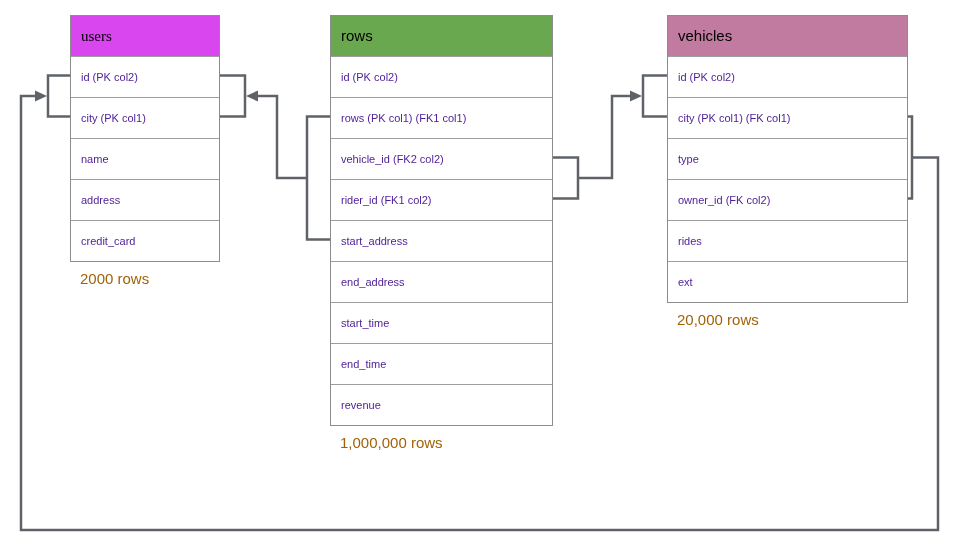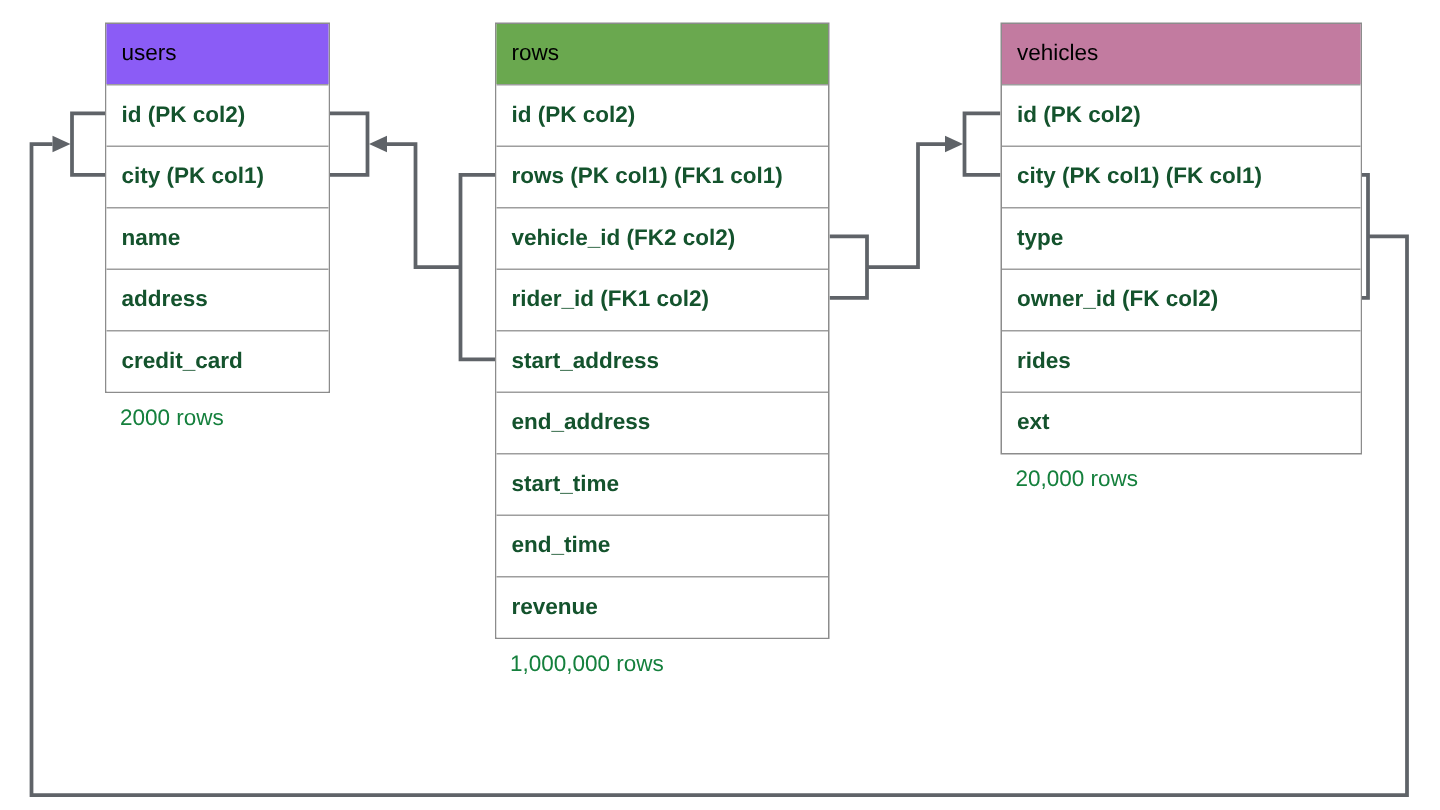--- a/index.html
+++ b/index.html
@@ -50,32 +50,31 @@
     color: #000000;
     white-space: nowrap;
     overflow: hidden;
   }
   .er-table .trow {
     box-sizing: border-box;
     height: 41px;
     line-height: 40px;
     padding-left: 10px;
     border-top: 1px solid #9e9e9e;
-    font-size: 15px;
-    color: #14532d;
+    font-size: 11px;
+    color: #4c1d95;
     background: #ffffff;
     white-space: nowrap;
     overflow: hidden;
-    font-weight: bold;
   }
   .rowcount {
     margin-top: 8px;
     padding-left: 10px;
     font-size: 15px;
-    color: #15803d;
+    color: #a16207;
   }
   #users-group    { left: 70px;  top: 15px; width: 150px; }
   #rides-group    { left: 330px; top: 15px; width: 223px; }
   #vehicles-group { left: 667px; top: 15px; width: 241px; }
 </style>
 </head>
 <body>
 
 <div id="canvas">
 
@@ -93,21 +92,21 @@
 
     <path class="connector" d="M578 178 H612 V96 H630"></path>
     <polygon class="arrowhead" points="642,96 630,90.5 630,101.5"></polygon>
 
     <path class="connector" d="M912 157.5 H938 V530 H21 V96 H35"></path>
     <polygon class="arrowhead" points="47,96 35,90.5 35,101.5"></polygon>
   </svg>
 
   <div class="table-group" id="users-group">
     <div class="er-table">
-      <div class="thead" style="background-color: #8b5cf6;">users</div>
+      <div class="thead" style="background-color: #d946ef; font-family: Liberation Serif, serif;">users</div>
       <div class="trow">id (PK col2)</div>
       <div class="trow">city (PK col1)</div>
       <div class="trow">name</div>
       <div class="trow">address</div>
       <div class="trow">credit_card</div>
     </div>
     <div class="rowcount">2000 rows</div>
   </div>
 
   <div class="table-group" id="rides-group">

